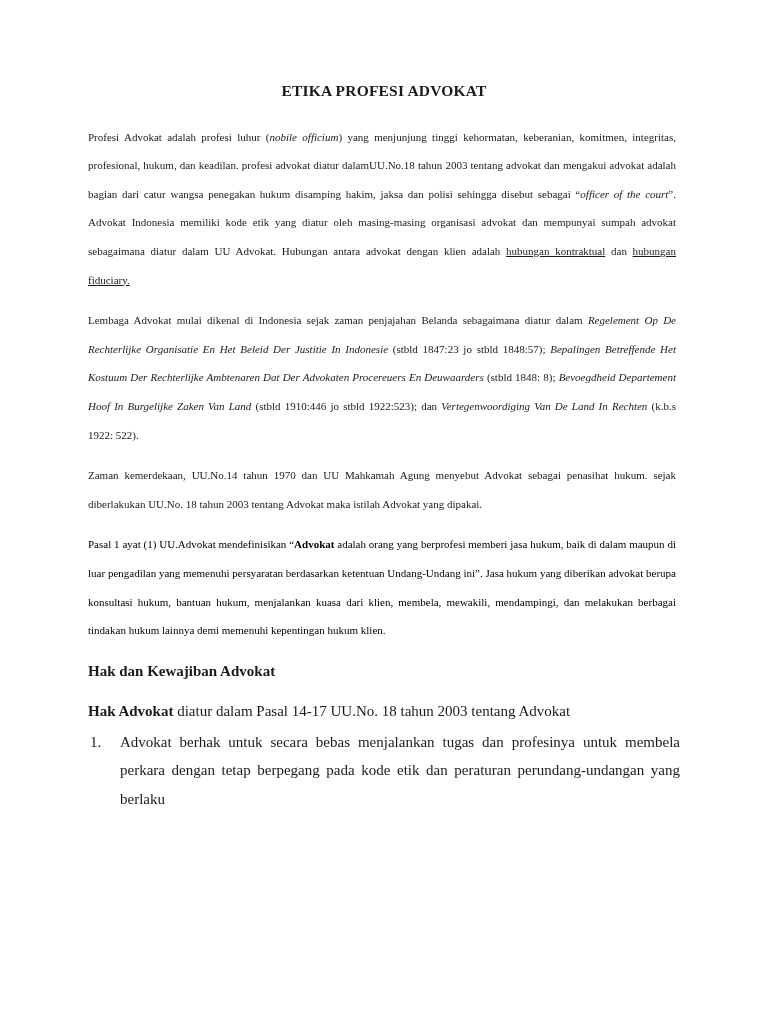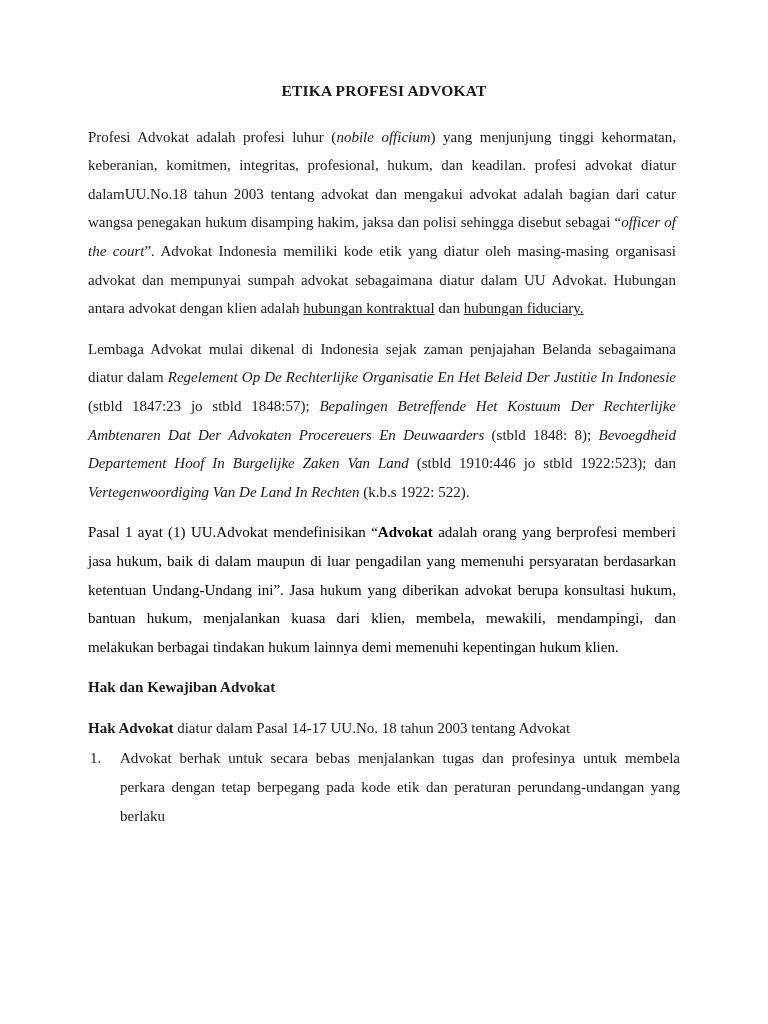--- a/index.html
+++ b/index.html
@@ -31,21 +31,21 @@
     font-size: 15.5px;
     letter-spacing: 0.2px;
     margin: 0 0 22px 0;
     line-height: 1.2;
   }
 
   p.para {
     margin: 0 4px 12px 0;
     text-align: justify;
     text-justify: inter-word;
-    font-size: 15px;
+    font-size: 11px;
     line-height: 28.6px;
     -webkit-hyphens: none;
     hyphens: none;
   }
 
   .muted {
     color: #000000;
   }
 
   .red-line {
@@ -106,20 +106,21 @@
 <body>
 
 <div class="page">
 
   <h1 class="doc-title">ETIKA PROFESI ADVOKAT</h1>
 
   <p class="para"><span>Profesi Advokat adalah profesi luhur (</span><i>nobile officium</i><span>) yang menjunjung tinggi kehormatan, keberanian, komitmen, integritas, profesional, hukum, dan keadilan. profesi advokat diatur dalamUU.No.18 tahun 2003 tentang advokat dan mengakui advokat adalah bagian dari catur wangsa penegakan hukum disamping hakim, jaksa dan polisi sehingga disebut sebagai “</span><i>officer of the court</i><span>”. Advokat Indonesia memiliki kode etik yang diatur oleh masing-masing organisasi advokat dan mempunyai sumpah advokat sebagaimana diatur dalam UU Advokat. Hubungan antara advokat dengan klien adalah </span><span class="uline">hubungan kontraktual</span><span> dan </span><span class="uline">hubungan fiduciary.</span></p>
 
   <p class="para"><span>Lembaga Advokat mulai dikenal di Indonesia sejak zaman penjajahan Belanda sebagaimana diatur dalam </span><i>Regelement Op De Rechterlijke Organisatie En Het Beleid Der Justitie In Indonesie</i><span> (stbld 1847:23 jo stbld 1848:57); </span><i>Bepalingen Betreffende Het Kostuum Der Rechterlijke Ambtenaren Dat Der Advokaten Procereuers En Deuwaarders</i><span> (stbld 1848: 8); </span><i>Bevoegdheid Departement Hoof In Burgelijke Zaken Van Land</i><span> (stbld 1910:446 jo stbld 1922:523); dan </span><i>Vertegenwoordiging Van De Land In Rechten</i><span> (k.b.s 1922: 522).</span></p>
 
+  <p class="para">Zaman kemerdekaan, UU.No.14 tahun 1970 dan UU Mahkamah Agung menyebut Advokat sebagai penasihat hukum. sejak diberlakukan UU.No. 18 tahun 2003 tentang Advokat maka istilah Advokat yang dipakai.</p>
 
   <p class="para muted"><span>Pasal 1 ayat (1) UU.Advokat mendefinisikan “</span><b>Advokat</b><span> adalah orang yang berprofesi memberi jasa hukum, baik di dalam maupun di luar pengadilan yang memenuhi persyaratan berdasarkan ketentuan Undang-Undang ini”. Jasa hukum yang diberikan advokat berupa konsultasi hukum, bantuan hukum, menjalankan kuasa dari klien, membela, mewakili, mendampingi, dan melakukan berbagai tindakan hukum lainnya demi memenuhi kepentingan hukum klien.</span></p>
 
 
   <p class="heading">Hak dan Kewajiban Advokat</p>
 
   <p class="subheading"><b>Hak Advokat</b><span> diatur dalam Pasal 14-17 UU.No. 18 tahun 2003 tentang Advokat</span></p>
 
   <ol class="num-list">
     <li><span class="marker">1.</span><span>Advokat berhak untuk secara bebas menjalankan tugas dan profesinya untuk membela perkara dengan tetap berpegang pada kode etik dan peraturan perundang-undangan yang berlaku</span></li>

